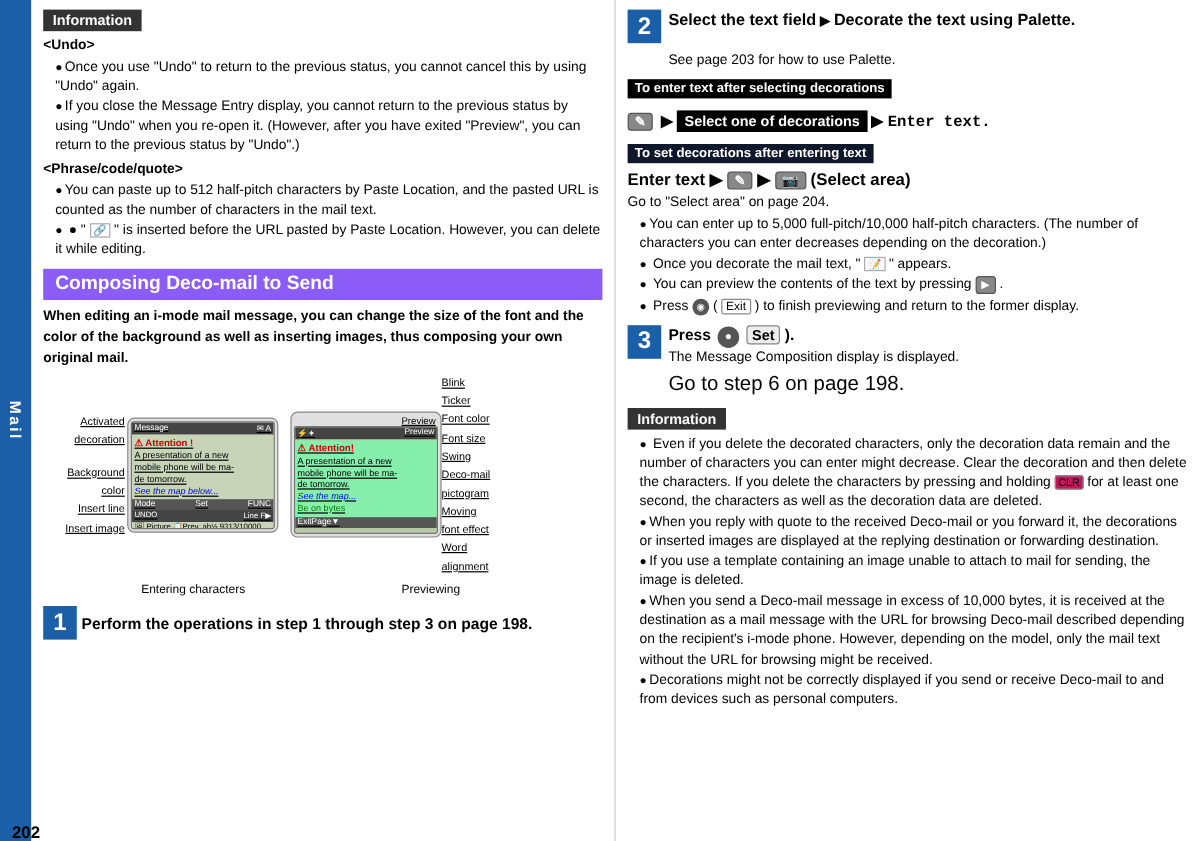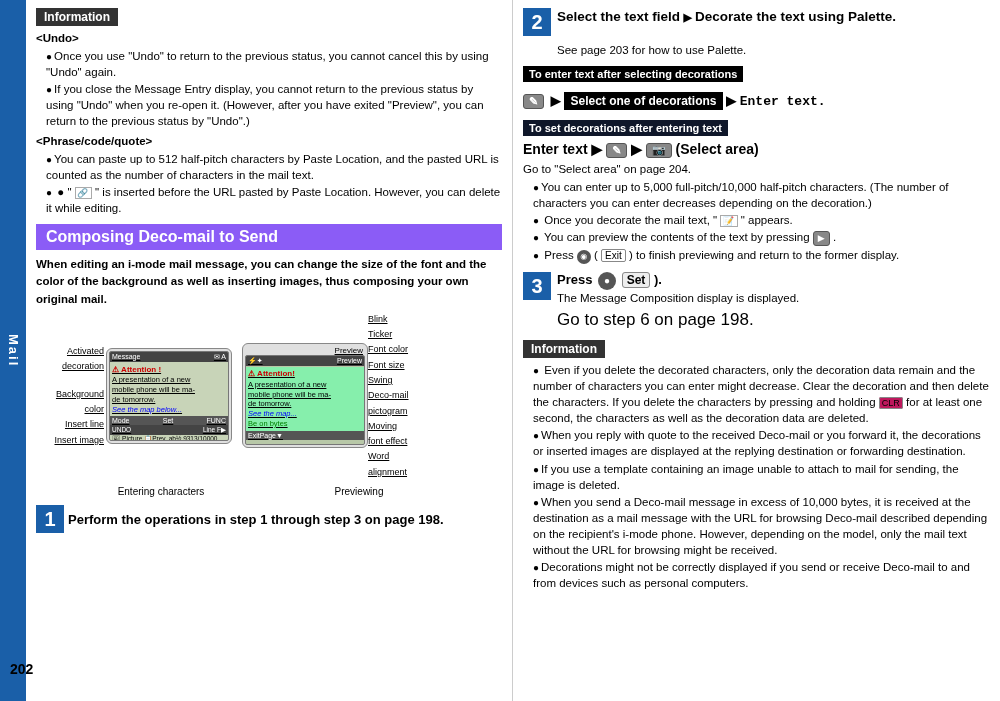--- a/index.html
+++ b/index.html
@@ -392,21 +392,21 @@
         <div class="caption" style="margin-left:60px; width:130px;">Entering characters</div>
         <div class="caption" style="margin-left:60px; width:130px;">Previewing</div>
       </div>
 
       <div class="step-row" style="margin-top:8px;">
         <span class="step-num">1</span>
         <span class="step-text">Perform the operations in step 1 through step 3 on page 198.</span>
       </div>
     </div>
 
-    <div class="page-num" style="position:absolute; bottom:24px; left:10px;">202</div>
+    <div class="page-num" style="position:absolute; bottom:0; left:10px;">202</div>
   </div>
 
   <div class="right-col">
 
     <div class="step2-header">
       <span class="step-num-right">2</span>
       <div>
         <span class="step2-title">Select the text field</span>
         <span class="step2-title inline-arrow"> ▶ </span>
         <span class="step2-title">Decorate the text using Palette.</span>

